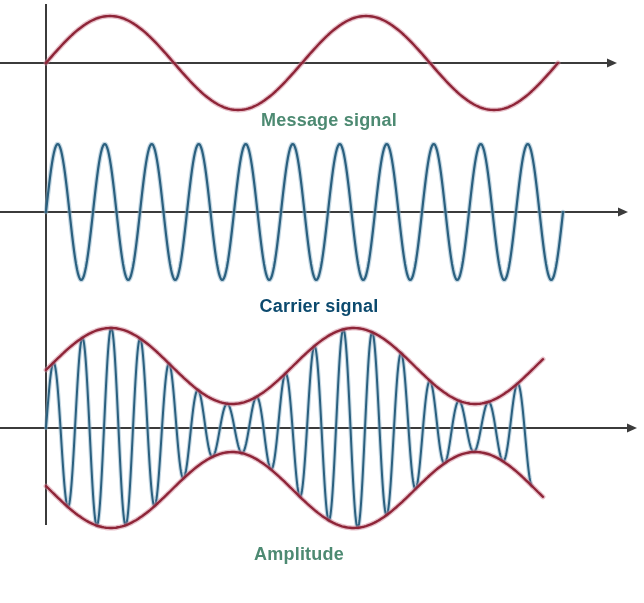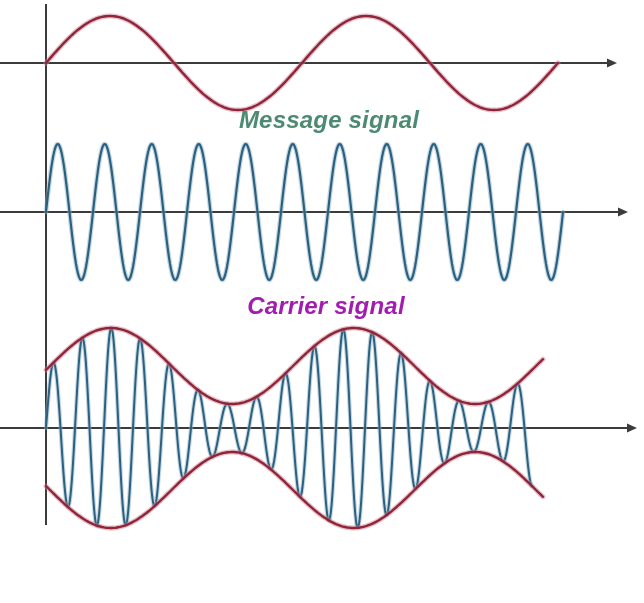--- a/index.html
+++ b/index.html
@@ -7,25 +7,24 @@
     position:relative;
     width:644px;height:603px;
     background:#ffffff;
     font-family:"Liberation Sans", sans-serif;
     overflow:hidden;
   }
   svg{position:absolute;left:0;top:0;}
   .sig-label{
     position:absolute;
     font-weight:700;
-    font-size:24px;
+    font-size:18px;
     letter-spacing:.2px;
     white-space:nowrap;
     transform:translate(-50%,-50%);
-    font-style:italic;
   }
   .sig-label.am{text-align:center;line-height:24px;}
 </style>
 </head>
 <body>
 
 <div class="figure">
   <svg id="wave-svg" width="644" height="603" viewBox="0 0 644 603">
       <line x1="46" y1="4" x2="46" y2="525" stroke="#3b3b3b" stroke-width="2"></line>
       <line x1="0" y1="63" x2="609" y2="63" stroke="#3b3b3b" stroke-width="2"></line>
@@ -41,17 +40,18 @@
       <path d="M46.0 428.0 L 46.5 421.7 L 47.0 415.3 L 47.5 409.0 L 48.0 402.8 L 48.5 396.8 L 49.0 391.1 L 49.5 385.7 L 50.0 380.7 L 50.5 376.3 L 51.0 372.4 L 51.5 369.0 L 52.0 366.4 L 52.5 364.4 L 53.0 363.2 L 53.5 362.7 L 54.0 362.9 L 54.5 364.0 L 55.0 365.9 L 55.5 368.5 L 56.0 371.8 L 56.5 375.9 L 57.0 380.7 L 57.5 386.0 L 58.0 392.0 L 58.5 398.5 L 59.0 405.4 L 59.5 412.7 L 60.0 420.2 L 60.5 428.0 L 61.0 435.9 L 61.5 443.7 L 62.0 451.5 L 62.5 459.1 L 63.0 466.4 L 63.5 473.4 L 64.0 479.9 L 64.5 485.9 L 65.0 491.2 L 65.5 495.9 L 66.0 499.8 L 66.5 502.9 L 67.0 505.1 L 67.5 506.5 L 68.0 506.9 L 68.5 506.4 L 69.0 505.0 L 69.5 502.7 L 70.0 499.4 L 70.5 495.2 L 71.0 490.2 L 71.5 484.4 L 72.0 477.9 L 72.5 470.7 L 73.0 463.0 L 73.5 454.7 L 74.0 446.1 L 74.5 437.1 L 75.0 428.0 L 75.5 418.8 L 76.0 409.6 L 76.5 400.5 L 77.0 391.7 L 77.5 383.2 L 78.0 375.2 L 78.5 367.8 L 79.0 361.0 L 79.5 355.0 L 80.0 349.7 L 80.5 345.4 L 81.0 342.0 L 81.5 339.5 L 82.0 338.2 L 82.5 337.8 L 83.0 338.6 L 83.5 340.4 L 84.0 343.2 L 84.5 347.1 L 85.0 351.9 L 85.5 357.7 L 86.0 364.4 L 86.5 371.9 L 87.0 380.0 L 87.5 388.8 L 88.0 398.1 L 88.5 407.8 L 89.0 417.8 L 89.5 428.0 L 90.0 438.2 L 90.5 448.4 L 91.0 458.4 L 91.5 468.1 L 92.0 477.3 L 92.5 486.0 L 93.0 494.1 L 93.5 501.4 L 94.0 507.9 L 94.5 513.4 L 95.0 518.0 L 95.5 521.5 L 96.0 524.0 L 96.5 525.3 L 97.0 525.5 L 97.5 524.5 L 98.0 522.4 L 98.5 519.1 L 99.0 514.8 L 99.5 509.4 L 100.0 503.1 L 100.5 495.9 L 101.0 487.8 L 101.5 479.0 L 102.0 469.6 L 102.5 459.7 L 103.0 449.3 L 103.5 438.7 L 104.0 428.0 L 104.5 417.2 L 105.0 406.6 L 105.5 396.2 L 106.0 386.1 L 106.5 376.6 L 107.0 367.6 L 107.5 359.3 L 108.0 351.9 L 108.5 345.3 L 109.0 339.7 L 109.5 335.1 L 110.0 331.7 L 110.5 329.3 L 111.0 328.1 L 111.5 328.2 L 112.0 329.3 L 112.5 331.7 L 113.0 335.2 L 113.5 339.7 L 114.0 345.3 L 114.5 351.9 L 115.0 359.4 L 115.5 367.7 L 116.0 376.6 L 116.5 386.2 L 117.0 396.2 L 117.5 406.6 L 118.0 417.3 L 118.5 428.0 L 119.0 438.7 L 119.5 449.3 L 120.0 459.6 L 120.5 469.5 L 121.0 478.9 L 121.5 487.6 L 122.0 495.7 L 122.5 502.9 L 123.0 509.2 L 123.5 514.5 L 124.0 518.8 L 124.5 522.1 L 125.0 524.2 L 125.5 525.1 L 126.0 524.9 L 126.5 523.6 L 127.0 521.2 L 127.5 517.6 L 128.0 513.1 L 128.5 507.5 L 129.0 501.1 L 129.5 493.8 L 130.0 485.7 L 130.5 477.1 L 131.0 467.9 L 131.5 458.2 L 132.0 448.3 L 132.5 438.2 L 133.0 428.0 L 133.5 417.9 L 134.0 407.9 L 134.5 398.3 L 135.0 389.0 L 135.5 380.3 L 136.0 372.2 L 136.5 364.8 L 137.0 358.2 L 137.5 352.5 L 138.0 347.6 L 138.5 343.8 L 139.0 341.0 L 139.5 339.2 L 140.0 338.5 L 140.5 338.8 L 141.0 340.2 L 141.5 342.6 L 142.0 346.0 L 142.5 350.3 L 143.0 355.5 L 143.5 361.6 L 144.0 368.3 L 144.5 375.7 L 145.0 383.6 L 145.5 392.0 L 146.0 400.8 L 146.5 409.8 L 147.0 418.9 L 147.5 428.0 L 148.0 437.0 L 148.5 445.9 L 149.0 454.5 L 149.5 462.6 L 150.0 470.3 L 150.5 477.4 L 151.0 483.8 L 151.5 489.6 L 152.0 494.5 L 152.5 498.6 L 153.0 501.8 L 153.5 504.2 L 154.0 505.6 L 154.5 506.1 L 155.0 505.6 L 155.5 504.3 L 156.0 502.0 L 156.5 498.9 L 157.0 495.1 L 157.5 490.5 L 158.0 485.2 L 158.5 479.3 L 159.0 472.8 L 159.5 465.9 L 160.0 458.7 L 160.5 451.2 L 161.0 443.5 L 161.5 435.8 L 162.0 428.0 L 162.5 420.3 L 163.0 412.9 L 163.5 405.7 L 164.0 398.9 L 164.5 392.5 L 165.0 386.6 L 165.5 381.3 L 166.0 376.6 L 166.5 372.6 L 167.0 369.3 L 167.5 366.8 L 168.0 365.0 L 168.5 363.9 L 169.0 363.6 L 169.5 364.1 L 170.0 365.4 L 170.5 367.3 L 171.0 369.9 L 171.5 373.2 L 172.0 377.1 L 172.5 381.5 L 173.0 386.4 L 173.5 391.7 L 174.0 397.3 L 174.5 403.2 L 175.0 409.3 L 175.5 415.5 L 176.0 421.8 L 176.5 428.0 L 177.0 434.1 L 177.5 440.1 L 178.0 445.8 L 178.5 451.2 L 179.0 456.2 L 179.5 460.8 L 180.0 464.9 L 180.5 468.6 L 181.0 471.7 L 181.5 474.2 L 182.0 476.1 L 182.5 477.5 L 183.0 478.2 L 183.5 478.3 L 184.0 477.9 L 184.5 476.8 L 185.0 475.2 L 185.5 473.1 L 186.0 470.5 L 186.5 467.4 L 187.0 464.0 L 187.5 460.1 L 188.0 456.0 L 188.5 451.6 L 189.0 447.1 L 189.5 442.4 L 190.0 437.6 L 190.5 432.8 L 191.0 428.0 L 191.5 423.3 L 192.0 418.8 L 192.5 414.5 L 193.0 410.4 L 193.5 406.6 L 194.0 403.1 L 194.5 400.0 L 195.0 397.3 L 195.5 395.0 L 196.0 393.1 L 196.5 391.7 L 197.0 390.7 L 197.5 390.2 L 198.0 390.1 L 198.5 390.5 L 199.0 391.3 L 199.5 392.5 L 200.0 394.1 L 200.5 396.1 L 201.0 398.4 L 201.5 401.0 L 202.0 403.9 L 202.5 407.0 L 203.0 410.3 L 203.5 413.7 L 204.0 417.2 L 204.5 420.8 L 205.0 424.4 L 205.5 428.0 L 206.0 431.5 L 206.5 434.9 L 207.0 438.2 L 207.5 441.2 L 208.0 444.1 L 208.5 446.7 L 209.0 449.1 L 209.5 451.2 L 210.0 452.9 L 210.5 454.4 L 211.0 455.5 L 211.5 456.3 L 212.0 456.7 L 212.5 456.8 L 213.0 456.6 L 213.5 456.0 L 214.0 455.1 L 214.5 453.9 L 215.0 452.5 L 215.5 450.8 L 216.0 448.8 L 216.5 446.6 L 217.0 444.3 L 217.5 441.8 L 218.0 439.1 L 218.5 436.4 L 219.0 433.6 L 219.5 430.8 L 220.0 428.0 L 220.5 425.2 L 221.0 422.5 L 221.5 419.9 L 222.0 417.4 L 222.5 415.0 L 223.0 412.8 L 223.5 410.8 L 224.0 409.1 L 224.5 407.5 L 225.0 406.2 L 225.5 405.2 L 226.0 404.4 L 226.5 403.9 L 227.0 403.7 L 227.5 403.7 L 228.0 404.1 L 228.5 404.7 L 229.0 405.6 L 229.5 406.7 L 230.0 408.1 L 230.5 409.7 L 231.0 411.5 L 231.5 413.5 L 232.0 415.6 L 232.5 417.9 L 233.0 420.3 L 233.5 422.8 L 234.0 425.4 L 234.5 428.0 L 235.0 430.6 L 235.5 433.2 L 236.0 435.7 L 236.5 438.2 L 237.0 440.5 L 237.5 442.7 L 238.0 444.8 L 238.5 446.7 L 239.0 448.3 L 239.5 449.8 L 240.0 451.0 L 240.5 452.0 L 241.0 452.6 L 241.5 453.0 L 242.0 453.2 L 242.5 453.0 L 243.0 452.5 L 243.5 451.8 L 244.0 450.7 L 244.5 449.4 L 245.0 447.9 L 245.5 446.0 L 246.0 444.0 L 246.5 441.7 L 247.0 439.2 L 247.5 436.6 L 248.0 433.8 L 248.5 431.0 L 249.0 428.0 L 249.5 425.0 L 250.0 422.0 L 250.5 419.0 L 251.0 416.1 L 251.5 413.2 L 252.0 410.5 L 252.5 408.0 L 253.0 405.6 L 253.5 403.5 L 254.0 401.6 L 254.5 400.0 L 255.0 398.7 L 255.5 397.7 L 256.0 397.1 L 256.5 396.8 L 257.0 396.9 L 257.5 397.3 L 258.0 398.2 L 258.5 399.4 L 259.0 400.9 L 259.5 402.8 L 260.0 405.1 L 260.5 407.6 L 261.0 410.5 L 261.5 413.6 L 262.0 416.9 L 262.5 420.5 L 263.0 424.2 L 263.5 428.0 L 264.0 431.9 L 264.5 435.8 L 265.0 439.8 L 265.5 443.6 L 266.0 447.4 L 266.5 451.0 L 267.0 454.4 L 267.5 457.5 L 268.0 460.4 L 268.5 462.9 L 269.0 465.1 L 269.5 466.8 L 270.0 468.2 L 270.5 469.1 L 271.0 469.5 L 271.5 469.4 L 272.0 468.8 L 272.5 467.7 L 273.0 466.2 L 273.5 464.1 L 274.0 461.6 L 274.5 458.6 L 275.0 455.2 L 275.5 451.4 L 276.0 447.2 L 276.5 442.8 L 277.0 438.0 L 277.5 433.1 L 278.0 428.0 L 278.5 422.8 L 279.0 417.6 L 279.5 412.4 L 280.0 407.2 L 280.5 402.3 L 281.0 397.5 L 281.5 393.0 L 282.0 388.9 L 282.5 385.1 L 283.0 381.8 L 283.5 379.0 L 284.0 376.7 L 284.5 375.0 L 285.0 373.9 L 285.5 373.4 L 286.0 373.6 L 286.5 374.4 L 287.0 375.9 L 287.5 378.0 L 288.0 380.7 L 288.5 384.1 L 289.0 388.1 L 289.5 392.6 L 290.0 397.6 L 290.5 403.0 L 291.0 408.8 L 291.5 415.0 L 292.0 421.4 L 292.5 428.0 L 293.0 434.7 L 293.5 441.4 L 294.0 448.1 L 294.5 454.7 L 295.0 461.0 L 295.5 467.0 L 296.0 472.7 L 296.5 477.9 L 297.0 482.6 L 297.5 486.7 L 298.0 490.1 L 298.5 492.9 L 299.0 495.0 L 299.5 496.3 L 300.0 496.7 L 300.5 496.4 L 301.0 495.3 L 301.5 493.3 L 302.0 490.5 L 302.5 487.0 L 303.0 482.7 L 303.5 477.6 L 304.0 472.0 L 304.5 465.7 L 305.0 458.9 L 305.5 451.7 L 306.0 444.0 L 306.5 436.1 L 307.0 428.0 L 307.5 419.8 L 308.0 411.6 L 308.5 403.5 L 309.0 395.6 L 309.5 387.9 L 310.0 380.7 L 310.5 373.9 L 311.0 367.7 L 311.5 362.2 L 312.0 357.4 L 312.5 353.3 L 313.0 350.2 L 313.5 347.9 L 314.0 346.5 L 314.5 346.1 L 315.0 346.6 L 315.5 348.1 L 316.0 350.6 L 316.5 354.1 L 317.0 358.4 L 317.5 363.6 L 318.0 369.6 L 318.5 376.4 L 319.0 383.8 L 319.5 391.9 L 320.0 400.4 L 320.5 409.3 L 321.0 418.6 L 321.5 428.0 L 322.0 437.5 L 322.5 447.0 L 323.0 456.3 L 323.5 465.4 L 324.0 474.0 L 324.5 482.2 L 325.0 489.9 L 325.5 496.8 L 326.0 503.0 L 326.5 508.4 L 327.0 512.8 L 327.5 516.2 L 328.0 518.7 L 328.5 520.0 L 329.0 520.3 L 329.5 519.5 L 330.0 517.7 L 330.5 514.7 L 331.0 510.7 L 331.5 505.7 L 332.0 499.8 L 332.5 492.9 L 333.0 485.3 L 333.5 476.9 L 334.0 468.0 L 334.5 458.5 L 335.0 448.6 L 335.5 438.4 L 336.0 428.0 L 336.5 417.6 L 337.0 407.3 L 337.5 397.1 L 338.0 387.3 L 338.5 377.9 L 339.0 369.1 L 339.5 361.0 L 340.0 353.6 L 340.5 347.1 L 341.0 341.5 L 341.5 336.9 L 342.0 333.3 L 342.5 330.9 L 343.0 329.6 L 343.5 329.5 L 344.0 330.5 L 344.5 332.7 L 345.0 336.0 L 345.5 340.4 L 346.0 345.9 L 346.5 352.3 L 347.0 359.6 L 347.5 367.8 L 348.0 376.7 L 348.5 386.2 L 349.0 396.2 L 349.5 406.6 L 350.0 417.2 L 350.5 428.0 L 351.0 438.8 L 351.5 449.5 L 352.0 459.9 L 352.5 470.0 L 353.0 479.6 L 353.5 488.5 L 354.0 496.8 L 354.5 504.2 L 355.0 510.8 L 355.5 516.3 L 356.0 520.8 L 356.5 524.3 L 357.0 526.6 L 357.5 527.7 L 358.0 527.6 L 358.5 526.4 L 359.0 524.0 L 359.5 520.5 L 360.0 515.9 L 360.5 510.3 L 361.0 503.7 L 361.5 496.2 L 362.0 488.0 L 362.5 479.1 L 363.0 469.5 L 363.5 459.5 L 364.0 449.2 L 364.5 438.7 L 365.0 428.0 L 365.5 417.4 L 366.0 406.9 L 366.5 396.7 L 367.0 386.9 L 367.5 377.7 L 368.0 369.0 L 368.5 361.1 L 369.0 354.0 L 369.5 347.8 L 370.0 342.6 L 370.5 338.4 L 371.0 335.2 L 371.5 333.2 L 372.0 332.3 L 372.5 332.5 L 373.0 333.9 L 373.5 336.3 L 374.0 339.8 L 374.5 344.4 L 375.0 349.9 L 375.5 356.2 L 376.0 363.4 L 376.5 371.3 L 377.0 379.9 L 377.5 388.9 L 378.0 398.4 L 378.5 408.1 L 379.0 418.0 L 379.5 428.0 L 380.0 437.9 L 380.5 447.6 L 381.0 457.0 L 381.5 466.1 L 382.0 474.6 L 382.5 482.5 L 383.0 489.6 L 383.5 496.1 L 384.0 501.6 L 384.5 506.3 L 385.0 510.0 L 385.5 512.7 L 386.0 514.4 L 386.5 515.0 L 387.0 514.7 L 387.5 513.3 L 388.0 510.9 L 388.5 507.6 L 389.0 503.3 L 389.5 498.3 L 390.0 492.4 L 390.5 485.8 L 391.0 478.7 L 391.5 470.9 L 392.0 462.8 L 392.5 454.3 L 393.0 445.6 L 393.5 436.8 L 394.0 428.0 L 394.5 419.3 L 395.0 410.7 L 395.5 402.5 L 396.0 394.6 L 396.5 387.2 L 397.0 380.4 L 397.5 374.2 L 398.0 368.8 L 398.5 364.0 L 399.0 360.1 L 399.5 357.1 L 400.0 354.9 L 400.5 353.5 L 401.0 353.1 L 401.5 353.6 L 402.0 354.9 L 402.5 357.1 L 403.0 360.1 L 403.5 363.8 L 404.0 368.2 L 404.5 373.3 L 405.0 379.0 L 405.5 385.2 L 406.0 391.8 L 406.5 398.7 L 407.0 405.9 L 407.5 413.2 L 408.0 420.6 L 408.5 428.0 L 409.0 435.3 L 409.5 442.4 L 410.0 449.2 L 410.5 455.7 L 411.0 461.7 L 411.5 467.3 L 412.0 472.3 L 412.5 476.8 L 413.0 480.5 L 413.5 483.6 L 414.0 486.1 L 414.5 487.7 L 415.0 488.7 L 415.5 488.9 L 416.0 488.4 L 416.5 487.2 L 417.0 485.4 L 417.5 482.9 L 418.0 479.7 L 418.5 476.1 L 419.0 471.9 L 419.5 467.3 L 420.0 462.3 L 420.5 456.9 L 421.0 451.4 L 421.5 445.6 L 422.0 439.8 L 422.5 433.9 L 423.0 428.0 L 423.5 422.2 L 424.0 416.7 L 424.5 411.3 L 425.0 406.2 L 425.5 401.5 L 426.0 397.2 L 426.5 393.3 L 427.0 389.9 L 427.5 387.1 L 428.0 384.7 L 428.5 382.9 L 429.0 381.7 L 429.5 381.0 L 430.0 380.9 L 430.5 381.3 L 431.0 382.3 L 431.5 383.8 L 432.0 385.8 L 432.5 388.3 L 433.0 391.2 L 433.5 394.4 L 434.0 398.0 L 434.5 401.8 L 435.0 405.9 L 435.5 410.2 L 436.0 414.6 L 436.5 419.1 L 437.0 423.6 L 437.5 428.0 L 438.0 432.4 L 438.5 436.6 L 439.0 440.6 L 439.5 444.4 L 440.0 448.0 L 440.5 451.2 L 441.0 454.1 L 441.5 456.6 L 442.0 458.8 L 442.5 460.5 L 443.0 461.9 L 443.5 462.8 L 444.0 463.3 L 444.5 463.3 L 445.0 463.0 L 445.5 462.2 L 446.0 461.1 L 446.5 459.6 L 447.0 457.8 L 447.5 455.6 L 448.0 453.2 L 448.5 450.5 L 449.0 447.6 L 449.5 444.6 L 450.0 441.4 L 450.5 438.1 L 451.0 434.7 L 451.5 431.3 L 452.0 428.0 L 452.5 424.7 L 453.0 421.5 L 453.5 418.5 L 454.0 415.6 L 454.5 412.9 L 455.0 410.4 L 455.5 408.2 L 456.0 406.2 L 456.5 404.5 L 457.0 403.1 L 457.5 402.1 L 458.0 401.3 L 458.5 400.9 L 459.0 400.7 L 459.5 400.9 L 460.0 401.4 L 460.5 402.2 L 461.0 403.3 L 461.5 404.7 L 462.0 406.3 L 462.5 408.1 L 463.0 410.2 L 463.5 412.4 L 464.0 414.8 L 464.5 417.3 L 465.0 419.9 L 465.5 422.6 L 466.0 425.3 L 466.5 428.0 L 467.0 430.7 L 467.5 433.3 L 468.0 435.9 L 468.5 438.3 L 469.0 440.6 L 469.5 442.8 L 470.0 444.7 L 470.5 446.5 L 471.0 448.1 L 471.5 449.4 L 472.0 450.4 L 472.5 451.2 L 473.0 451.7 L 473.5 452.0 L 474.0 452.0 L 474.5 451.7 L 475.0 451.1 L 475.5 450.3 L 476.0 449.2 L 476.5 447.9 L 477.0 446.3 L 477.5 444.5 L 478.0 442.6 L 478.5 440.4 L 479.0 438.2 L 479.5 435.7 L 480.0 433.2 L 480.5 430.6 L 481.0 428.0 L 481.5 425.4 L 482.0 422.7 L 482.5 420.1 L 483.0 417.6 L 483.5 415.2 L 484.0 412.9 L 484.5 410.8 L 485.0 408.8 L 485.5 407.0 L 486.0 405.5 L 486.5 404.2 L 487.0 403.2 L 487.5 402.5 L 488.0 402.0 L 488.5 401.8 L 489.0 402.0 L 489.5 402.4 L 490.0 403.2 L 490.5 404.2 L 491.0 405.6 L 491.5 407.2 L 492.0 409.1 L 492.5 411.2 L 493.0 413.6 L 493.5 416.2 L 494.0 418.9 L 494.5 421.8 L 495.0 424.9 L 495.5 428.0 L 496.0 431.2 L 496.5 434.4 L 497.0 437.5 L 497.5 440.6 L 498.0 443.7 L 498.5 446.6 L 499.0 449.3 L 499.5 451.8 L 500.0 454.1 L 500.5 456.1 L 501.0 457.8 L 501.5 459.2 L 502.0 460.3 L 502.5 461.0 L 503.0 461.3 L 503.5 461.3 L 504.0 460.8 L 504.5 459.9 L 505.0 458.7 L 505.5 457.0 L 506.0 455.0 L 506.5 452.6 L 507.0 449.8 L 507.5 446.8 L 508.0 443.5 L 508.5 439.9 L 509.0 436.1 L 509.5 432.1 L 510.0 428.0 L 510.5 423.8 L 511.0 419.6 L 511.5 415.4 L 512.0 411.2 L 512.5 407.2 L 513.0 403.4 L 513.5 399.7 L 514.0 396.3 L 514.5 393.3 L 515.0 390.6 L 515.5 388.3 L 516.0 386.4 L 516.5 384.9 L 517.0 384.0 L 517.5 383.6 L 518.0 383.6 L 518.5 384.3 L 519.0 385.4 L 519.5 387.1 L 520.0 389.3 L 520.5 392.0 L 521.0 395.2 L 521.5 398.9 L 522.0 403.0 L 522.5 407.4 L 523.0 412.2 L 523.5 417.3 L 524.0 422.6 L 524.5 428.0 L 525.0 433.6 L 525.5 439.1 L 526.0 444.7 L 526.5 450.2 L 527.0 455.4 L 527.5 460.5 L 528.0 465.3 L 528.5 469.7 L 529.0 473.7 L 529.5 477.2 L 530.0 480.1 L 530.5 482.6 L 531.0 484.3 L 531.5 485.5 L 532.0 486.0" fill="none" stroke="#8ab0c7" stroke-width="4.2" stroke-linecap="round" stroke-linejoin="round" opacity="0.5"></path>
       <path d="M46.0 428.0 L 46.5 421.7 L 47.0 415.3 L 47.5 409.0 L 48.0 402.8 L 48.5 396.8 L 49.0 391.1 L 49.5 385.7 L 50.0 380.7 L 50.5 376.3 L 51.0 372.4 L 51.5 369.0 L 52.0 366.4 L 52.5 364.4 L 53.0 363.2 L 53.5 362.7 L 54.0 362.9 L 54.5 364.0 L 55.0 365.9 L 55.5 368.5 L 56.0 371.8 L 56.5 375.9 L 57.0 380.7 L 57.5 386.0 L 58.0 392.0 L 58.5 398.5 L 59.0 405.4 L 59.5 412.7 L 60.0 420.2 L 60.5 428.0 L 61.0 435.9 L 61.5 443.7 L 62.0 451.5 L 62.5 459.1 L 63.0 466.4 L 63.5 473.4 L 64.0 479.9 L 64.5 485.9 L 65.0 491.2 L 65.5 495.9 L 66.0 499.8 L 66.5 502.9 L 67.0 505.1 L 67.5 506.5 L 68.0 506.9 L 68.5 506.4 L 69.0 505.0 L 69.5 502.7 L 70.0 499.4 L 70.5 495.2 L 71.0 490.2 L 71.5 484.4 L 72.0 477.9 L 72.5 470.7 L 73.0 463.0 L 73.5 454.7 L 74.0 446.1 L 74.5 437.1 L 75.0 428.0 L 75.5 418.8 L 76.0 409.6 L 76.5 400.5 L 77.0 391.7 L 77.5 383.2 L 78.0 375.2 L 78.5 367.8 L 79.0 361.0 L 79.5 355.0 L 80.0 349.7 L 80.5 345.4 L 81.0 342.0 L 81.5 339.5 L 82.0 338.2 L 82.5 337.8 L 83.0 338.6 L 83.5 340.4 L 84.0 343.2 L 84.5 347.1 L 85.0 351.9 L 85.5 357.7 L 86.0 364.4 L 86.5 371.9 L 87.0 380.0 L 87.5 388.8 L 88.0 398.1 L 88.5 407.8 L 89.0 417.8 L 89.5 428.0 L 90.0 438.2 L 90.5 448.4 L 91.0 458.4 L 91.5 468.1 L 92.0 477.3 L 92.5 486.0 L 93.0 494.1 L 93.5 501.4 L 94.0 507.9 L 94.5 513.4 L 95.0 518.0 L 95.5 521.5 L 96.0 524.0 L 96.5 525.3 L 97.0 525.5 L 97.5 524.5 L 98.0 522.4 L 98.5 519.1 L 99.0 514.8 L 99.5 509.4 L 100.0 503.1 L 100.5 495.9 L 101.0 487.8 L 101.5 479.0 L 102.0 469.6 L 102.5 459.7 L 103.0 449.3 L 103.5 438.7 L 104.0 428.0 L 104.5 417.2 L 105.0 406.6 L 105.5 396.2 L 106.0 386.1 L 106.5 376.6 L 107.0 367.6 L 107.5 359.3 L 108.0 351.9 L 108.5 345.3 L 109.0 339.7 L 109.5 335.1 L 110.0 331.7 L 110.5 329.3 L 111.0 328.1 L 111.5 328.2 L 112.0 329.3 L 112.5 331.7 L 113.0 335.2 L 113.5 339.7 L 114.0 345.3 L 114.5 351.9 L 115.0 359.4 L 115.5 367.7 L 116.0 376.6 L 116.5 386.2 L 117.0 396.2 L 117.5 406.6 L 118.0 417.3 L 118.5 428.0 L 119.0 438.7 L 119.5 449.3 L 120.0 459.6 L 120.5 469.5 L 121.0 478.9 L 121.5 487.6 L 122.0 495.7 L 122.5 502.9 L 123.0 509.2 L 123.5 514.5 L 124.0 518.8 L 124.5 522.1 L 125.0 524.2 L 125.5 525.1 L 126.0 524.9 L 126.5 523.6 L 127.0 521.2 L 127.5 517.6 L 128.0 513.1 L 128.5 507.5 L 129.0 501.1 L 129.5 493.8 L 130.0 485.7 L 130.5 477.1 L 131.0 467.9 L 131.5 458.2 L 132.0 448.3 L 132.5 438.2 L 133.0 428.0 L 133.5 417.9 L 134.0 407.9 L 134.5 398.3 L 135.0 389.0 L 135.5 380.3 L 136.0 372.2 L 136.5 364.8 L 137.0 358.2 L 137.5 352.5 L 138.0 347.6 L 138.5 343.8 L 139.0 341.0 L 139.5 339.2 L 140.0 338.5 L 140.5 338.8 L 141.0 340.2 L 141.5 342.6 L 142.0 346.0 L 142.5 350.3 L 143.0 355.5 L 143.5 361.6 L 144.0 368.3 L 144.5 375.7 L 145.0 383.6 L 145.5 392.0 L 146.0 400.8 L 146.5 409.8 L 147.0 418.9 L 147.5 428.0 L 148.0 437.0 L 148.5 445.9 L 149.0 454.5 L 149.5 462.6 L 150.0 470.3 L 150.5 477.4 L 151.0 483.8 L 151.5 489.6 L 152.0 494.5 L 152.5 498.6 L 153.0 501.8 L 153.5 504.2 L 154.0 505.6 L 154.5 506.1 L 155.0 505.6 L 155.5 504.3 L 156.0 502.0 L 156.5 498.9 L 157.0 495.1 L 157.5 490.5 L 158.0 485.2 L 158.5 479.3 L 159.0 472.8 L 159.5 465.9 L 160.0 458.7 L 160.5 451.2 L 161.0 443.5 L 161.5 435.8 L 162.0 428.0 L 162.5 420.3 L 163.0 412.9 L 163.5 405.7 L 164.0 398.9 L 164.5 392.5 L 165.0 386.6 L 165.5 381.3 L 166.0 376.6 L 166.5 372.6 L 167.0 369.3 L 167.5 366.8 L 168.0 365.0 L 168.5 363.9 L 169.0 363.6 L 169.5 364.1 L 170.0 365.4 L 170.5 367.3 L 171.0 369.9 L 171.5 373.2 L 172.0 377.1 L 172.5 381.5 L 173.0 386.4 L 173.5 391.7 L 174.0 397.3 L 174.5 403.2 L 175.0 409.3 L 175.5 415.5 L 176.0 421.8 L 176.5 428.0 L 177.0 434.1 L 177.5 440.1 L 178.0 445.8 L 178.5 451.2 L 179.0 456.2 L 179.5 460.8 L 180.0 464.9 L 180.5 468.6 L 181.0 471.7 L 181.5 474.2 L 182.0 476.1 L 182.5 477.5 L 183.0 478.2 L 183.5 478.3 L 184.0 477.9 L 184.5 476.8 L 185.0 475.2 L 185.5 473.1 L 186.0 470.5 L 186.5 467.4 L 187.0 464.0 L 187.5 460.1 L 188.0 456.0 L 188.5 451.6 L 189.0 447.1 L 189.5 442.4 L 190.0 437.6 L 190.5 432.8 L 191.0 428.0 L 191.5 423.3 L 192.0 418.8 L 192.5 414.5 L 193.0 410.4 L 193.5 406.6 L 194.0 403.1 L 194.5 400.0 L 195.0 397.3 L 195.5 395.0 L 196.0 393.1 L 196.5 391.7 L 197.0 390.7 L 197.5 390.2 L 198.0 390.1 L 198.5 390.5 L 199.0 391.3 L 199.5 392.5 L 200.0 394.1 L 200.5 396.1 L 201.0 398.4 L 201.5 401.0 L 202.0 403.9 L 202.5 407.0 L 203.0 410.3 L 203.5 413.7 L 204.0 417.2 L 204.5 420.8 L 205.0 424.4 L 205.5 428.0 L 206.0 431.5 L 206.5 434.9 L 207.0 438.2 L 207.5 441.2 L 208.0 444.1 L 208.5 446.7 L 209.0 449.1 L 209.5 451.2 L 210.0 452.9 L 210.5 454.4 L 211.0 455.5 L 211.5 456.3 L 212.0 456.7 L 212.5 456.8 L 213.0 456.6 L 213.5 456.0 L 214.0 455.1 L 214.5 453.9 L 215.0 452.5 L 215.5 450.8 L 216.0 448.8 L 216.5 446.6 L 217.0 444.3 L 217.5 441.8 L 218.0 439.1 L 218.5 436.4 L 219.0 433.6 L 219.5 430.8 L 220.0 428.0 L 220.5 425.2 L 221.0 422.5 L 221.5 419.9 L 222.0 417.4 L 222.5 415.0 L 223.0 412.8 L 223.5 410.8 L 224.0 409.1 L 224.5 407.5 L 225.0 406.2 L 225.5 405.2 L 226.0 404.4 L 226.5 403.9 L 227.0 403.7 L 227.5 403.7 L 228.0 404.1 L 228.5 404.7 L 229.0 405.6 L 229.5 406.7 L 230.0 408.1 L 230.5 409.7 L 231.0 411.5 L 231.5 413.5 L 232.0 415.6 L 232.5 417.9 L 233.0 420.3 L 233.5 422.8 L 234.0 425.4 L 234.5 428.0 L 235.0 430.6 L 235.5 433.2 L 236.0 435.7 L 236.5 438.2 L 237.0 440.5 L 237.5 442.7 L 238.0 444.8 L 238.5 446.7 L 239.0 448.3 L 239.5 449.8 L 240.0 451.0 L 240.5 452.0 L 241.0 452.6 L 241.5 453.0 L 242.0 453.2 L 242.5 453.0 L 243.0 452.5 L 243.5 451.8 L 244.0 450.7 L 244.5 449.4 L 245.0 447.9 L 245.5 446.0 L 246.0 444.0 L 246.5 441.7 L 247.0 439.2 L 247.5 436.6 L 248.0 433.8 L 248.5 431.0 L 249.0 428.0 L 249.5 425.0 L 250.0 422.0 L 250.5 419.0 L 251.0 416.1 L 251.5 413.2 L 252.0 410.5 L 252.5 408.0 L 253.0 405.6 L 253.5 403.5 L 254.0 401.6 L 254.5 400.0 L 255.0 398.7 L 255.5 397.7 L 256.0 397.1 L 256.5 396.8 L 257.0 396.9 L 257.5 397.3 L 258.0 398.2 L 258.5 399.4 L 259.0 400.9 L 259.5 402.8 L 260.0 405.1 L 260.5 407.6 L 261.0 410.5 L 261.5 413.6 L 262.0 416.9 L 262.5 420.5 L 263.0 424.2 L 263.5 428.0 L 264.0 431.9 L 264.5 435.8 L 265.0 439.8 L 265.5 443.6 L 266.0 447.4 L 266.5 451.0 L 267.0 454.4 L 267.5 457.5 L 268.0 460.4 L 268.5 462.9 L 269.0 465.1 L 269.5 466.8 L 270.0 468.2 L 270.5 469.1 L 271.0 469.5 L 271.5 469.4 L 272.0 468.8 L 272.5 467.7 L 273.0 466.2 L 273.5 464.1 L 274.0 461.6 L 274.5 458.6 L 275.0 455.2 L 275.5 451.4 L 276.0 447.2 L 276.5 442.8 L 277.0 438.0 L 277.5 433.1 L 278.0 428.0 L 278.5 422.8 L 279.0 417.6 L 279.5 412.4 L 280.0 407.2 L 280.5 402.3 L 281.0 397.5 L 281.5 393.0 L 282.0 388.9 L 282.5 385.1 L 283.0 381.8 L 283.5 379.0 L 284.0 376.7 L 284.5 375.0 L 285.0 373.9 L 285.5 373.4 L 286.0 373.6 L 286.5 374.4 L 287.0 375.9 L 287.5 378.0 L 288.0 380.7 L 288.5 384.1 L 289.0 388.1 L 289.5 392.6 L 290.0 397.6 L 290.5 403.0 L 291.0 408.8 L 291.5 415.0 L 292.0 421.4 L 292.5 428.0 L 293.0 434.7 L 293.5 441.4 L 294.0 448.1 L 294.5 454.7 L 295.0 461.0 L 295.5 467.0 L 296.0 472.7 L 296.5 477.9 L 297.0 482.6 L 297.5 486.7 L 298.0 490.1 L 298.5 492.9 L 299.0 495.0 L 299.5 496.3 L 300.0 496.7 L 300.5 496.4 L 301.0 495.3 L 301.5 493.3 L 302.0 490.5 L 302.5 487.0 L 303.0 482.7 L 303.5 477.6 L 304.0 472.0 L 304.5 465.7 L 305.0 458.9 L 305.5 451.7 L 306.0 444.0 L 306.5 436.1 L 307.0 428.0 L 307.5 419.8 L 308.0 411.6 L 308.5 403.5 L 309.0 395.6 L 309.5 387.9 L 310.0 380.7 L 310.5 373.9 L 311.0 367.7 L 311.5 362.2 L 312.0 357.4 L 312.5 353.3 L 313.0 350.2 L 313.5 347.9 L 314.0 346.5 L 314.5 346.1 L 315.0 346.6 L 315.5 348.1 L 316.0 350.6 L 316.5 354.1 L 317.0 358.4 L 317.5 363.6 L 318.0 369.6 L 318.5 376.4 L 319.0 383.8 L 319.5 391.9 L 320.0 400.4 L 320.5 409.3 L 321.0 418.6 L 321.5 428.0 L 322.0 437.5 L 322.5 447.0 L 323.0 456.3 L 323.5 465.4 L 324.0 474.0 L 324.5 482.2 L 325.0 489.9 L 325.5 496.8 L 326.0 503.0 L 326.5 508.4 L 327.0 512.8 L 327.5 516.2 L 328.0 518.7 L 328.5 520.0 L 329.0 520.3 L 329.5 519.5 L 330.0 517.7 L 330.5 514.7 L 331.0 510.7 L 331.5 505.7 L 332.0 499.8 L 332.5 492.9 L 333.0 485.3 L 333.5 476.9 L 334.0 468.0 L 334.5 458.5 L 335.0 448.6 L 335.5 438.4 L 336.0 428.0 L 336.5 417.6 L 337.0 407.3 L 337.5 397.1 L 338.0 387.3 L 338.5 377.9 L 339.0 369.1 L 339.5 361.0 L 340.0 353.6 L 340.5 347.1 L 341.0 341.5 L 341.5 336.9 L 342.0 333.3 L 342.5 330.9 L 343.0 329.6 L 343.5 329.5 L 344.0 330.5 L 344.5 332.7 L 345.0 336.0 L 345.5 340.4 L 346.0 345.9 L 346.5 352.3 L 347.0 359.6 L 347.5 367.8 L 348.0 376.7 L 348.5 386.2 L 349.0 396.2 L 349.5 406.6 L 350.0 417.2 L 350.5 428.0 L 351.0 438.8 L 351.5 449.5 L 352.0 459.9 L 352.5 470.0 L 353.0 479.6 L 353.5 488.5 L 354.0 496.8 L 354.5 504.2 L 355.0 510.8 L 355.5 516.3 L 356.0 520.8 L 356.5 524.3 L 357.0 526.6 L 357.5 527.7 L 358.0 527.6 L 358.5 526.4 L 359.0 524.0 L 359.5 520.5 L 360.0 515.9 L 360.5 510.3 L 361.0 503.7 L 361.5 496.2 L 362.0 488.0 L 362.5 479.1 L 363.0 469.5 L 363.5 459.5 L 364.0 449.2 L 364.5 438.7 L 365.0 428.0 L 365.5 417.4 L 366.0 406.9 L 366.5 396.7 L 367.0 386.9 L 367.5 377.7 L 368.0 369.0 L 368.5 361.1 L 369.0 354.0 L 369.5 347.8 L 370.0 342.6 L 370.5 338.4 L 371.0 335.2 L 371.5 333.2 L 372.0 332.3 L 372.5 332.5 L 373.0 333.9 L 373.5 336.3 L 374.0 339.8 L 374.5 344.4 L 375.0 349.9 L 375.5 356.2 L 376.0 363.4 L 376.5 371.3 L 377.0 379.9 L 377.5 388.9 L 378.0 398.4 L 378.5 408.1 L 379.0 418.0 L 379.5 428.0 L 380.0 437.9 L 380.5 447.6 L 381.0 457.0 L 381.5 466.1 L 382.0 474.6 L 382.5 482.5 L 383.0 489.6 L 383.5 496.1 L 384.0 501.6 L 384.5 506.3 L 385.0 510.0 L 385.5 512.7 L 386.0 514.4 L 386.5 515.0 L 387.0 514.7 L 387.5 513.3 L 388.0 510.9 L 388.5 507.6 L 389.0 503.3 L 389.5 498.3 L 390.0 492.4 L 390.5 485.8 L 391.0 478.7 L 391.5 470.9 L 392.0 462.8 L 392.5 454.3 L 393.0 445.6 L 393.5 436.8 L 394.0 428.0 L 394.5 419.3 L 395.0 410.7 L 395.5 402.5 L 396.0 394.6 L 396.5 387.2 L 397.0 380.4 L 397.5 374.2 L 398.0 368.8 L 398.5 364.0 L 399.0 360.1 L 399.5 357.1 L 400.0 354.9 L 400.5 353.5 L 401.0 353.1 L 401.5 353.6 L 402.0 354.9 L 402.5 357.1 L 403.0 360.1 L 403.5 363.8 L 404.0 368.2 L 404.5 373.3 L 405.0 379.0 L 405.5 385.2 L 406.0 391.8 L 406.5 398.7 L 407.0 405.9 L 407.5 413.2 L 408.0 420.6 L 408.5 428.0 L 409.0 435.3 L 409.5 442.4 L 410.0 449.2 L 410.5 455.7 L 411.0 461.7 L 411.5 467.3 L 412.0 472.3 L 412.5 476.8 L 413.0 480.5 L 413.5 483.6 L 414.0 486.1 L 414.5 487.7 L 415.0 488.7 L 415.5 488.9 L 416.0 488.4 L 416.5 487.2 L 417.0 485.4 L 417.5 482.9 L 418.0 479.7 L 418.5 476.1 L 419.0 471.9 L 419.5 467.3 L 420.0 462.3 L 420.5 456.9 L 421.0 451.4 L 421.5 445.6 L 422.0 439.8 L 422.5 433.9 L 423.0 428.0 L 423.5 422.2 L 424.0 416.7 L 424.5 411.3 L 425.0 406.2 L 425.5 401.5 L 426.0 397.2 L 426.5 393.3 L 427.0 389.9 L 427.5 387.1 L 428.0 384.7 L 428.5 382.9 L 429.0 381.7 L 429.5 381.0 L 430.0 380.9 L 430.5 381.3 L 431.0 382.3 L 431.5 383.8 L 432.0 385.8 L 432.5 388.3 L 433.0 391.2 L 433.5 394.4 L 434.0 398.0 L 434.5 401.8 L 435.0 405.9 L 435.5 410.2 L 436.0 414.6 L 436.5 419.1 L 437.0 423.6 L 437.5 428.0 L 438.0 432.4 L 438.5 436.6 L 439.0 440.6 L 439.5 444.4 L 440.0 448.0 L 440.5 451.2 L 441.0 454.1 L 441.5 456.6 L 442.0 458.8 L 442.5 460.5 L 443.0 461.9 L 443.5 462.8 L 444.0 463.3 L 444.5 463.3 L 445.0 463.0 L 445.5 462.2 L 446.0 461.1 L 446.5 459.6 L 447.0 457.8 L 447.5 455.6 L 448.0 453.2 L 448.5 450.5 L 449.0 447.6 L 449.5 444.6 L 450.0 441.4 L 450.5 438.1 L 451.0 434.7 L 451.5 431.3 L 452.0 428.0 L 452.5 424.7 L 453.0 421.5 L 453.5 418.5 L 454.0 415.6 L 454.5 412.9 L 455.0 410.4 L 455.5 408.2 L 456.0 406.2 L 456.5 404.5 L 457.0 403.1 L 457.5 402.1 L 458.0 401.3 L 458.5 400.9 L 459.0 400.7 L 459.5 400.9 L 460.0 401.4 L 460.5 402.2 L 461.0 403.3 L 461.5 404.7 L 462.0 406.3 L 462.5 408.1 L 463.0 410.2 L 463.5 412.4 L 464.0 414.8 L 464.5 417.3 L 465.0 419.9 L 465.5 422.6 L 466.0 425.3 L 466.5 428.0 L 467.0 430.7 L 467.5 433.3 L 468.0 435.9 L 468.5 438.3 L 469.0 440.6 L 469.5 442.8 L 470.0 444.7 L 470.5 446.5 L 471.0 448.1 L 471.5 449.4 L 472.0 450.4 L 472.5 451.2 L 473.0 451.7 L 473.5 452.0 L 474.0 452.0 L 474.5 451.7 L 475.0 451.1 L 475.5 450.3 L 476.0 449.2 L 476.5 447.9 L 477.0 446.3 L 477.5 444.5 L 478.0 442.6 L 478.5 440.4 L 479.0 438.2 L 479.5 435.7 L 480.0 433.2 L 480.5 430.6 L 481.0 428.0 L 481.5 425.4 L 482.0 422.7 L 482.5 420.1 L 483.0 417.6 L 483.5 415.2 L 484.0 412.9 L 484.5 410.8 L 485.0 408.8 L 485.5 407.0 L 486.0 405.5 L 486.5 404.2 L 487.0 403.2 L 487.5 402.5 L 488.0 402.0 L 488.5 401.8 L 489.0 402.0 L 489.5 402.4 L 490.0 403.2 L 490.5 404.2 L 491.0 405.6 L 491.5 407.2 L 492.0 409.1 L 492.5 411.2 L 493.0 413.6 L 493.5 416.2 L 494.0 418.9 L 494.5 421.8 L 495.0 424.9 L 495.5 428.0 L 496.0 431.2 L 496.5 434.4 L 497.0 437.5 L 497.5 440.6 L 498.0 443.7 L 498.5 446.6 L 499.0 449.3 L 499.5 451.8 L 500.0 454.1 L 500.5 456.1 L 501.0 457.8 L 501.5 459.2 L 502.0 460.3 L 502.5 461.0 L 503.0 461.3 L 503.5 461.3 L 504.0 460.8 L 504.5 459.9 L 505.0 458.7 L 505.5 457.0 L 506.0 455.0 L 506.5 452.6 L 507.0 449.8 L 507.5 446.8 L 508.0 443.5 L 508.5 439.9 L 509.0 436.1 L 509.5 432.1 L 510.0 428.0 L 510.5 423.8 L 511.0 419.6 L 511.5 415.4 L 512.0 411.2 L 512.5 407.2 L 513.0 403.4 L 513.5 399.7 L 514.0 396.3 L 514.5 393.3 L 515.0 390.6 L 515.5 388.3 L 516.0 386.4 L 516.5 384.9 L 517.0 384.0 L 517.5 383.6 L 518.0 383.6 L 518.5 384.3 L 519.0 385.4 L 519.5 387.1 L 520.0 389.3 L 520.5 392.0 L 521.0 395.2 L 521.5 398.9 L 522.0 403.0 L 522.5 407.4 L 523.0 412.2 L 523.5 417.3 L 524.0 422.6 L 524.5 428.0 L 525.0 433.6 L 525.5 439.1 L 526.0 444.7 L 526.5 450.2 L 527.0 455.4 L 527.5 460.5 L 528.0 465.3 L 528.5 469.7 L 529.0 473.7 L 529.5 477.2 L 530.0 480.1 L 530.5 482.6 L 531.0 484.3 L 531.5 485.5 L 532.0 486.0" fill="none" stroke="#2b607f" stroke-width="2" stroke-linecap="round" stroke-linejoin="round"></path>
       <path d="M46.0 369.9 L 48.0 368.0 L 50.0 366.0 L 52.0 364.0 L 54.0 362.1 L 56.0 360.1 L 58.0 358.2 L 60.0 356.3 L 62.0 354.4 L 64.0 352.5 L 66.0 350.7 L 68.0 348.9 L 70.0 347.2 L 72.0 345.5 L 74.0 343.9 L 76.0 342.3 L 78.0 340.8 L 80.0 339.4 L 82.0 338.0 L 84.0 336.7 L 86.0 335.5 L 88.0 334.4 L 90.0 333.3 L 92.0 332.4 L 94.0 331.5 L 96.0 330.7 L 98.0 330.0 L 100.0 329.5 L 102.0 329.0 L 104.0 328.6 L 106.0 328.3 L 108.0 328.1 L 110.0 328.0 L 112.0 328.0 L 114.0 328.1 L 116.0 328.3 L 118.0 328.7 L 120.0 329.1 L 122.0 329.6 L 124.0 330.2 L 126.0 330.9 L 128.0 331.7 L 130.0 332.6 L 132.0 333.6 L 134.0 334.7 L 136.0 335.8 L 138.0 337.0 L 140.0 338.4 L 142.0 339.7 L 144.0 341.2 L 146.0 342.7 L 148.0 344.3 L 150.0 345.9 L 152.0 347.6 L 154.0 349.4 L 156.0 351.2 L 158.0 353.0 L 160.0 354.9 L 162.0 356.8 L 164.0 358.7 L 166.0 360.6 L 168.0 362.6 L 170.0 364.5 L 172.0 366.5 L 174.0 368.5 L 176.0 370.4 L 178.0 372.4 L 180.0 374.3 L 182.0 376.2 L 184.0 378.1 L 186.0 379.9 L 188.0 381.7 L 190.0 383.5 L 192.0 385.2 L 194.0 386.9 L 196.0 388.5 L 198.0 390.0 L 200.0 391.5 L 202.0 393.0 L 204.0 394.3 L 206.0 395.6 L 208.0 396.8 L 210.0 397.9 L 212.0 398.9 L 214.0 399.8 L 216.0 400.7 L 218.0 401.4 L 220.0 402.1 L 222.0 402.7 L 224.0 403.1 L 226.0 403.5 L 228.0 403.8 L 230.0 403.9 L 232.0 404.0 L 234.0 404.0 L 236.0 403.8 L 238.0 403.6 L 240.0 403.2 L 242.0 402.8 L 244.0 402.3 L 246.0 401.6 L 248.0 400.9 L 250.0 400.1 L 252.0 399.2 L 254.0 398.1 L 256.0 397.1 L 258.0 395.9 L 260.0 394.6 L 262.0 393.3 L 264.0 391.9 L 266.0 390.4 L 268.0 388.9 L 270.0 387.3 L 272.0 385.6 L 274.0 383.9 L 276.0 382.2 L 278.0 380.4 L 280.0 378.5 L 282.0 376.7 L 284.0 374.8 L 286.0 372.8 L 288.0 370.9 L 290.0 368.9 L 292.0 367.0 L 294.0 365.0 L 296.0 363.1 L 298.0 361.1 L 300.0 359.2 L 302.0 357.2 L 304.0 355.3 L 306.0 353.5 L 308.0 351.6 L 310.0 349.8 L 312.0 348.1 L 314.0 346.4 L 316.0 344.7 L 318.0 343.1 L 320.0 341.6 L 322.0 340.1 L 324.0 338.7 L 326.0 337.4 L 328.0 336.1 L 330.0 334.9 L 332.0 333.9 L 334.0 332.8 L 336.0 331.9 L 338.0 331.1 L 340.0 330.4 L 342.0 329.7 L 344.0 329.2 L 346.0 328.8 L 348.0 328.4 L 350.0 328.2 L 352.0 328.0 L 354.0 328.0 L 356.0 328.1 L 358.0 328.2 L 360.0 328.5 L 362.0 328.9 L 364.0 329.3 L 366.0 329.9 L 368.0 330.6 L 370.0 331.3 L 372.0 332.2 L 374.0 333.1 L 376.0 334.1 L 378.0 335.2 L 380.0 336.4 L 382.0 337.7 L 384.0 339.0 L 386.0 340.5 L 388.0 342.0 L 390.0 343.5 L 392.0 345.1 L 394.0 346.8 L 396.0 348.5 L 398.0 350.3 L 400.0 352.1 L 402.0 353.9 L 404.0 355.8 L 406.0 357.7 L 408.0 359.6 L 410.0 361.6 L 412.0 363.5 L 414.0 365.5 L 416.0 367.5 L 418.0 369.4 L 420.0 371.4 L 422.0 373.3 L 424.0 375.2 L 426.0 377.1 L 428.0 379.0 L 430.0 380.8 L 432.0 382.6 L 434.0 384.4 L 436.0 386.1 L 438.0 387.7 L 440.0 389.3 L 442.0 390.8 L 444.0 392.3 L 446.0 393.6 L 448.0 395.0 L 450.0 396.2 L 452.0 397.3 L 454.0 398.4 L 456.0 399.4 L 458.0 400.3 L 460.0 401.1 L 462.0 401.8 L 464.0 402.4 L 466.0 402.9 L 468.0 403.3 L 470.0 403.7 L 472.0 403.9 L 474.0 404.0 L 476.0 404.0 L 478.0 403.9 L 480.0 403.7 L 482.0 403.4 L 484.0 403.0 L 486.0 402.5 L 488.0 402.0 L 490.0 401.3 L 492.0 400.5 L 494.0 399.6 L 496.0 398.7 L 498.0 397.6 L 500.0 396.5 L 502.0 395.3 L 504.0 394.0 L 506.0 392.6 L 508.0 391.2 L 510.0 389.7 L 512.0 388.1 L 514.0 386.5 L 516.0 384.8 L 518.0 383.1 L 520.0 381.3 L 522.0 379.5 L 524.0 377.6 L 526.0 375.7 L 528.0 373.8 L 530.0 371.9 L 532.0 369.9 L 534.0 368.0 L 536.0 366.0 L 538.0 364.0 L 540.0 362.1 L 542.0 360.1 L 543.0 359.2" fill="none" stroke="#cf8495" stroke-width="5" stroke-linecap="round" stroke-linejoin="round" opacity="0.5"></path>
       <path d="M46.0 369.9 L 48.0 368.0 L 50.0 366.0 L 52.0 364.0 L 54.0 362.1 L 56.0 360.1 L 58.0 358.2 L 60.0 356.3 L 62.0 354.4 L 64.0 352.5 L 66.0 350.7 L 68.0 348.9 L 70.0 347.2 L 72.0 345.5 L 74.0 343.9 L 76.0 342.3 L 78.0 340.8 L 80.0 339.4 L 82.0 338.0 L 84.0 336.7 L 86.0 335.5 L 88.0 334.4 L 90.0 333.3 L 92.0 332.4 L 94.0 331.5 L 96.0 330.7 L 98.0 330.0 L 100.0 329.5 L 102.0 329.0 L 104.0 328.6 L 106.0 328.3 L 108.0 328.1 L 110.0 328.0 L 112.0 328.0 L 114.0 328.1 L 116.0 328.3 L 118.0 328.7 L 120.0 329.1 L 122.0 329.6 L 124.0 330.2 L 126.0 330.9 L 128.0 331.7 L 130.0 332.6 L 132.0 333.6 L 134.0 334.7 L 136.0 335.8 L 138.0 337.0 L 140.0 338.4 L 142.0 339.7 L 144.0 341.2 L 146.0 342.7 L 148.0 344.3 L 150.0 345.9 L 152.0 347.6 L 154.0 349.4 L 156.0 351.2 L 158.0 353.0 L 160.0 354.9 L 162.0 356.8 L 164.0 358.7 L 166.0 360.6 L 168.0 362.6 L 170.0 364.5 L 172.0 366.5 L 174.0 368.5 L 176.0 370.4 L 178.0 372.4 L 180.0 374.3 L 182.0 376.2 L 184.0 378.1 L 186.0 379.9 L 188.0 381.7 L 190.0 383.5 L 192.0 385.2 L 194.0 386.9 L 196.0 388.5 L 198.0 390.0 L 200.0 391.5 L 202.0 393.0 L 204.0 394.3 L 206.0 395.6 L 208.0 396.8 L 210.0 397.9 L 212.0 398.9 L 214.0 399.8 L 216.0 400.7 L 218.0 401.4 L 220.0 402.1 L 222.0 402.7 L 224.0 403.1 L 226.0 403.5 L 228.0 403.8 L 230.0 403.9 L 232.0 404.0 L 234.0 404.0 L 236.0 403.8 L 238.0 403.6 L 240.0 403.2 L 242.0 402.8 L 244.0 402.3 L 246.0 401.6 L 248.0 400.9 L 250.0 400.1 L 252.0 399.2 L 254.0 398.1 L 256.0 397.1 L 258.0 395.9 L 260.0 394.6 L 262.0 393.3 L 264.0 391.9 L 266.0 390.4 L 268.0 388.9 L 270.0 387.3 L 272.0 385.6 L 274.0 383.9 L 276.0 382.2 L 278.0 380.4 L 280.0 378.5 L 282.0 376.7 L 284.0 374.8 L 286.0 372.8 L 288.0 370.9 L 290.0 368.9 L 292.0 367.0 L 294.0 365.0 L 296.0 363.1 L 298.0 361.1 L 300.0 359.2 L 302.0 357.2 L 304.0 355.3 L 306.0 353.5 L 308.0 351.6 L 310.0 349.8 L 312.0 348.1 L 314.0 346.4 L 316.0 344.7 L 318.0 343.1 L 320.0 341.6 L 322.0 340.1 L 324.0 338.7 L 326.0 337.4 L 328.0 336.1 L 330.0 334.9 L 332.0 333.9 L 334.0 332.8 L 336.0 331.9 L 338.0 331.1 L 340.0 330.4 L 342.0 329.7 L 344.0 329.2 L 346.0 328.8 L 348.0 328.4 L 350.0 328.2 L 352.0 328.0 L 354.0 328.0 L 356.0 328.1 L 358.0 328.2 L 360.0 328.5 L 362.0 328.9 L 364.0 329.3 L 366.0 329.9 L 368.0 330.6 L 370.0 331.3 L 372.0 332.2 L 374.0 333.1 L 376.0 334.1 L 378.0 335.2 L 380.0 336.4 L 382.0 337.7 L 384.0 339.0 L 386.0 340.5 L 388.0 342.0 L 390.0 343.5 L 392.0 345.1 L 394.0 346.8 L 396.0 348.5 L 398.0 350.3 L 400.0 352.1 L 402.0 353.9 L 404.0 355.8 L 406.0 357.7 L 408.0 359.6 L 410.0 361.6 L 412.0 363.5 L 414.0 365.5 L 416.0 367.5 L 418.0 369.4 L 420.0 371.4 L 422.0 373.3 L 424.0 375.2 L 426.0 377.1 L 428.0 379.0 L 430.0 380.8 L 432.0 382.6 L 434.0 384.4 L 436.0 386.1 L 438.0 387.7 L 440.0 389.3 L 442.0 390.8 L 444.0 392.3 L 446.0 393.6 L 448.0 395.0 L 450.0 396.2 L 452.0 397.3 L 454.0 398.4 L 456.0 399.4 L 458.0 400.3 L 460.0 401.1 L 462.0 401.8 L 464.0 402.4 L 466.0 402.9 L 468.0 403.3 L 470.0 403.7 L 472.0 403.9 L 474.0 404.0 L 476.0 404.0 L 478.0 403.9 L 480.0 403.7 L 482.0 403.4 L 484.0 403.0 L 486.0 402.5 L 488.0 402.0 L 490.0 401.3 L 492.0 400.5 L 494.0 399.6 L 496.0 398.7 L 498.0 397.6 L 500.0 396.5 L 502.0 395.3 L 504.0 394.0 L 506.0 392.6 L 508.0 391.2 L 510.0 389.7 L 512.0 388.1 L 514.0 386.5 L 516.0 384.8 L 518.0 383.1 L 520.0 381.3 L 522.0 379.5 L 524.0 377.6 L 526.0 375.7 L 528.0 373.8 L 530.0 371.9 L 532.0 369.9 L 534.0 368.0 L 536.0 366.0 L 538.0 364.0 L 540.0 362.1 L 542.0 360.1 L 543.0 359.2" fill="none" stroke="#8e2538" stroke-width="2.4" stroke-linecap="round" stroke-linejoin="round"></path>
       <path d="M46.0 486.1 L 48.0 488.0 L 50.0 490.0 L 52.0 492.0 L 54.0 493.9 L 56.0 495.9 L 58.0 497.8 L 60.0 499.7 L 62.0 501.6 L 64.0 503.5 L 66.0 505.3 L 68.0 507.1 L 70.0 508.8 L 72.0 510.5 L 74.0 512.1 L 76.0 513.7 L 78.0 515.2 L 80.0 516.6 L 82.0 518.0 L 84.0 519.3 L 86.0 520.5 L 88.0 521.6 L 90.0 522.7 L 92.0 523.6 L 94.0 524.5 L 96.0 525.3 L 98.0 526.0 L 100.0 526.5 L 102.0 527.0 L 104.0 527.4 L 106.0 527.7 L 108.0 527.9 L 110.0 528.0 L 112.0 528.0 L 114.0 527.9 L 116.0 527.7 L 118.0 527.3 L 120.0 526.9 L 122.0 526.4 L 124.0 525.8 L 126.0 525.1 L 128.0 524.3 L 130.0 523.4 L 132.0 522.4 L 134.0 521.3 L 136.0 520.2 L 138.0 519.0 L 140.0 517.6 L 142.0 516.3 L 144.0 514.8 L 146.0 513.3 L 148.0 511.7 L 150.0 510.1 L 152.0 508.4 L 154.0 506.6 L 156.0 504.8 L 158.0 503.0 L 160.0 501.1 L 162.0 499.2 L 164.0 497.3 L 166.0 495.4 L 168.0 493.4 L 170.0 491.5 L 172.0 489.5 L 174.0 487.5 L 176.0 485.6 L 178.0 483.6 L 180.0 481.7 L 182.0 479.8 L 184.0 477.9 L 186.0 476.1 L 188.0 474.3 L 190.0 472.5 L 192.0 470.8 L 194.0 469.1 L 196.0 467.5 L 198.0 466.0 L 200.0 464.5 L 202.0 463.0 L 204.0 461.7 L 206.0 460.4 L 208.0 459.2 L 210.0 458.1 L 212.0 457.1 L 214.0 456.2 L 216.0 455.3 L 218.0 454.6 L 220.0 453.9 L 222.0 453.3 L 224.0 452.9 L 226.0 452.5 L 228.0 452.2 L 230.0 452.1 L 232.0 452.0 L 234.0 452.0 L 236.0 452.2 L 238.0 452.4 L 240.0 452.8 L 242.0 453.2 L 244.0 453.7 L 246.0 454.4 L 248.0 455.1 L 250.0 455.9 L 252.0 456.8 L 254.0 457.9 L 256.0 458.9 L 258.0 460.1 L 260.0 461.4 L 262.0 462.7 L 264.0 464.1 L 266.0 465.6 L 268.0 467.1 L 270.0 468.7 L 272.0 470.4 L 274.0 472.1 L 276.0 473.8 L 278.0 475.6 L 280.0 477.5 L 282.0 479.3 L 284.0 481.2 L 286.0 483.2 L 288.0 485.1 L 290.0 487.1 L 292.0 489.0 L 294.0 491.0 L 296.0 492.9 L 298.0 494.9 L 300.0 496.8 L 302.0 498.8 L 304.0 500.7 L 306.0 502.5 L 308.0 504.4 L 310.0 506.2 L 312.0 507.9 L 314.0 509.6 L 316.0 511.3 L 318.0 512.9 L 320.0 514.4 L 322.0 515.9 L 324.0 517.3 L 326.0 518.6 L 328.0 519.9 L 330.0 521.1 L 332.0 522.1 L 334.0 523.2 L 336.0 524.1 L 338.0 524.9 L 340.0 525.6 L 342.0 526.3 L 344.0 526.8 L 346.0 527.2 L 348.0 527.6 L 350.0 527.8 L 352.0 528.0 L 354.0 528.0 L 356.0 527.9 L 358.0 527.8 L 360.0 527.5 L 362.0 527.1 L 364.0 526.7 L 366.0 526.1 L 368.0 525.4 L 370.0 524.7 L 372.0 523.8 L 374.0 522.9 L 376.0 521.9 L 378.0 520.8 L 380.0 519.6 L 382.0 518.3 L 384.0 517.0 L 386.0 515.5 L 388.0 514.0 L 390.0 512.5 L 392.0 510.9 L 394.0 509.2 L 396.0 507.5 L 398.0 505.7 L 400.0 503.9 L 402.0 502.1 L 404.0 500.2 L 406.0 498.3 L 408.0 496.4 L 410.0 494.4 L 412.0 492.5 L 414.0 490.5 L 416.0 488.5 L 418.0 486.6 L 420.0 484.6 L 422.0 482.7 L 424.0 480.8 L 426.0 478.9 L 428.0 477.0 L 430.0 475.2 L 432.0 473.4 L 434.0 471.6 L 436.0 469.9 L 438.0 468.3 L 440.0 466.7 L 442.0 465.2 L 444.0 463.7 L 446.0 462.4 L 448.0 461.0 L 450.0 459.8 L 452.0 458.7 L 454.0 457.6 L 456.0 456.6 L 458.0 455.7 L 460.0 454.9 L 462.0 454.2 L 464.0 453.6 L 466.0 453.1 L 468.0 452.7 L 470.0 452.3 L 472.0 452.1 L 474.0 452.0 L 476.0 452.0 L 478.0 452.1 L 480.0 452.3 L 482.0 452.6 L 484.0 453.0 L 486.0 453.5 L 488.0 454.0 L 490.0 454.7 L 492.0 455.5 L 494.0 456.4 L 496.0 457.3 L 498.0 458.4 L 500.0 459.5 L 502.0 460.7 L 504.0 462.0 L 506.0 463.4 L 508.0 464.8 L 510.0 466.3 L 512.0 467.9 L 514.0 469.5 L 516.0 471.2 L 518.0 472.9 L 520.0 474.7 L 522.0 476.5 L 524.0 478.4 L 526.0 480.3 L 528.0 482.2 L 530.0 484.1 L 532.0 486.1 L 534.0 488.0 L 536.0 490.0 L 538.0 492.0 L 540.0 493.9 L 542.0 495.9 L 543.0 496.8" fill="none" stroke="#cf8495" stroke-width="5" stroke-linecap="round" stroke-linejoin="round" opacity="0.5"></path>
       <path d="M46.0 486.1 L 48.0 488.0 L 50.0 490.0 L 52.0 492.0 L 54.0 493.9 L 56.0 495.9 L 58.0 497.8 L 60.0 499.7 L 62.0 501.6 L 64.0 503.5 L 66.0 505.3 L 68.0 507.1 L 70.0 508.8 L 72.0 510.5 L 74.0 512.1 L 76.0 513.7 L 78.0 515.2 L 80.0 516.6 L 82.0 518.0 L 84.0 519.3 L 86.0 520.5 L 88.0 521.6 L 90.0 522.7 L 92.0 523.6 L 94.0 524.5 L 96.0 525.3 L 98.0 526.0 L 100.0 526.5 L 102.0 527.0 L 104.0 527.4 L 106.0 527.7 L 108.0 527.9 L 110.0 528.0 L 112.0 528.0 L 114.0 527.9 L 116.0 527.7 L 118.0 527.3 L 120.0 526.9 L 122.0 526.4 L 124.0 525.8 L 126.0 525.1 L 128.0 524.3 L 130.0 523.4 L 132.0 522.4 L 134.0 521.3 L 136.0 520.2 L 138.0 519.0 L 140.0 517.6 L 142.0 516.3 L 144.0 514.8 L 146.0 513.3 L 148.0 511.7 L 150.0 510.1 L 152.0 508.4 L 154.0 506.6 L 156.0 504.8 L 158.0 503.0 L 160.0 501.1 L 162.0 499.2 L 164.0 497.3 L 166.0 495.4 L 168.0 493.4 L 170.0 491.5 L 172.0 489.5 L 174.0 487.5 L 176.0 485.6 L 178.0 483.6 L 180.0 481.7 L 182.0 479.8 L 184.0 477.9 L 186.0 476.1 L 188.0 474.3 L 190.0 472.5 L 192.0 470.8 L 194.0 469.1 L 196.0 467.5 L 198.0 466.0 L 200.0 464.5 L 202.0 463.0 L 204.0 461.7 L 206.0 460.4 L 208.0 459.2 L 210.0 458.1 L 212.0 457.1 L 214.0 456.2 L 216.0 455.3 L 218.0 454.6 L 220.0 453.9 L 222.0 453.3 L 224.0 452.9 L 226.0 452.5 L 228.0 452.2 L 230.0 452.1 L 232.0 452.0 L 234.0 452.0 L 236.0 452.2 L 238.0 452.4 L 240.0 452.8 L 242.0 453.2 L 244.0 453.7 L 246.0 454.4 L 248.0 455.1 L 250.0 455.9 L 252.0 456.8 L 254.0 457.9 L 256.0 458.9 L 258.0 460.1 L 260.0 461.4 L 262.0 462.7 L 264.0 464.1 L 266.0 465.6 L 268.0 467.1 L 270.0 468.7 L 272.0 470.4 L 274.0 472.1 L 276.0 473.8 L 278.0 475.6 L 280.0 477.5 L 282.0 479.3 L 284.0 481.2 L 286.0 483.2 L 288.0 485.1 L 290.0 487.1 L 292.0 489.0 L 294.0 491.0 L 296.0 492.9 L 298.0 494.9 L 300.0 496.8 L 302.0 498.8 L 304.0 500.7 L 306.0 502.5 L 308.0 504.4 L 310.0 506.2 L 312.0 507.9 L 314.0 509.6 L 316.0 511.3 L 318.0 512.9 L 320.0 514.4 L 322.0 515.9 L 324.0 517.3 L 326.0 518.6 L 328.0 519.9 L 330.0 521.1 L 332.0 522.1 L 334.0 523.2 L 336.0 524.1 L 338.0 524.9 L 340.0 525.6 L 342.0 526.3 L 344.0 526.8 L 346.0 527.2 L 348.0 527.6 L 350.0 527.8 L 352.0 528.0 L 354.0 528.0 L 356.0 527.9 L 358.0 527.8 L 360.0 527.5 L 362.0 527.1 L 364.0 526.7 L 366.0 526.1 L 368.0 525.4 L 370.0 524.7 L 372.0 523.8 L 374.0 522.9 L 376.0 521.9 L 378.0 520.8 L 380.0 519.6 L 382.0 518.3 L 384.0 517.0 L 386.0 515.5 L 388.0 514.0 L 390.0 512.5 L 392.0 510.9 L 394.0 509.2 L 396.0 507.5 L 398.0 505.7 L 400.0 503.9 L 402.0 502.1 L 404.0 500.2 L 406.0 498.3 L 408.0 496.4 L 410.0 494.4 L 412.0 492.5 L 414.0 490.5 L 416.0 488.5 L 418.0 486.6 L 420.0 484.6 L 422.0 482.7 L 424.0 480.8 L 426.0 478.9 L 428.0 477.0 L 430.0 475.2 L 432.0 473.4 L 434.0 471.6 L 436.0 469.9 L 438.0 468.3 L 440.0 466.7 L 442.0 465.2 L 444.0 463.7 L 446.0 462.4 L 448.0 461.0 L 450.0 459.8 L 452.0 458.7 L 454.0 457.6 L 456.0 456.6 L 458.0 455.7 L 460.0 454.9 L 462.0 454.2 L 464.0 453.6 L 466.0 453.1 L 468.0 452.7 L 470.0 452.3 L 472.0 452.1 L 474.0 452.0 L 476.0 452.0 L 478.0 452.1 L 480.0 452.3 L 482.0 452.6 L 484.0 453.0 L 486.0 453.5 L 488.0 454.0 L 490.0 454.7 L 492.0 455.5 L 494.0 456.4 L 496.0 457.3 L 498.0 458.4 L 500.0 459.5 L 502.0 460.7 L 504.0 462.0 L 506.0 463.4 L 508.0 464.8 L 510.0 466.3 L 512.0 467.9 L 514.0 469.5 L 516.0 471.2 L 518.0 472.9 L 520.0 474.7 L 522.0 476.5 L 524.0 478.4 L 526.0 480.3 L 528.0 482.2 L 530.0 484.1 L 532.0 486.1 L 534.0 488.0 L 536.0 490.0 L 538.0 492.0 L 540.0 493.9 L 542.0 495.9 L 543.0 496.8" fill="none" stroke="#8e2538" stroke-width="2.4" stroke-linecap="round" stroke-linejoin="round"></path>
     </svg>
 
   <div class="sig-label" id="label-message" style="color: rgb(77, 138, 114); left: 329px; top: 120px;">Message signal</div>
 
-  <div class="sig-label" id="label-carrier" style="color: #a21caf; left: 326px; top: 306px;">Carrier signal</div>
+  <div class="sig-label" id="label-carrier" style="color: #0c4a6e; left: 319px; top: 306px;">Carrier signal</div>
 
   <div class="sig-label am" id="label-am" style="color: rgb(77, 138, 114); left: 299px; top: 554px;">
+    <div>Amplitude</div>
   </div>
 </div>
 
 </body></html>

